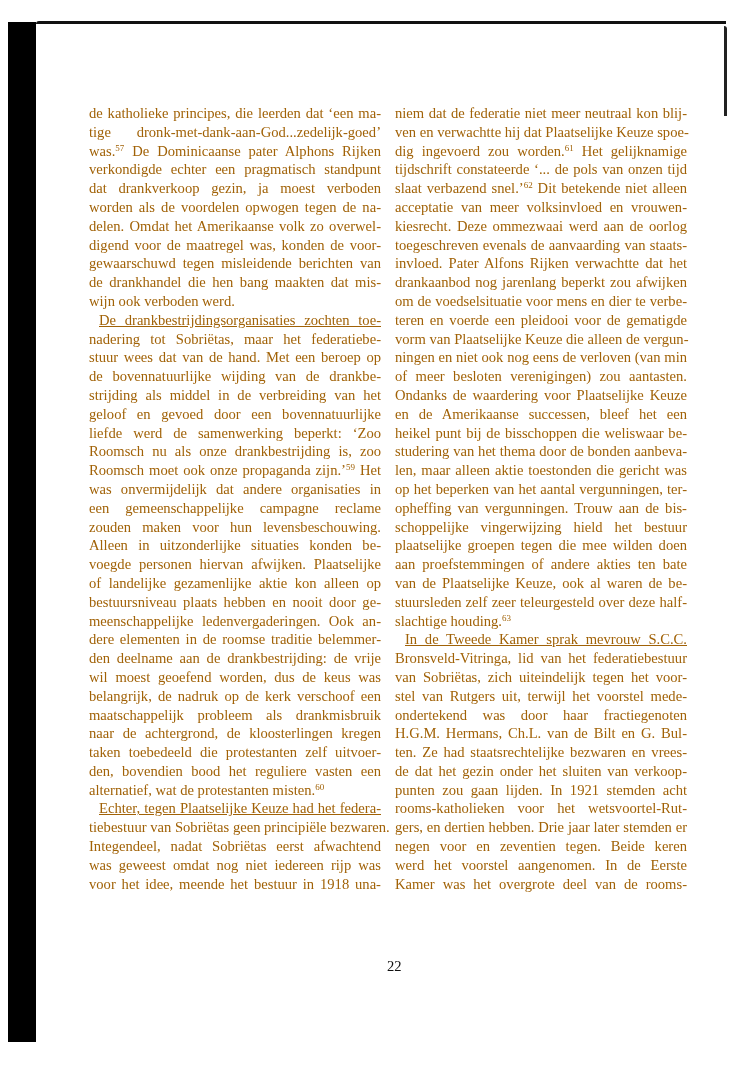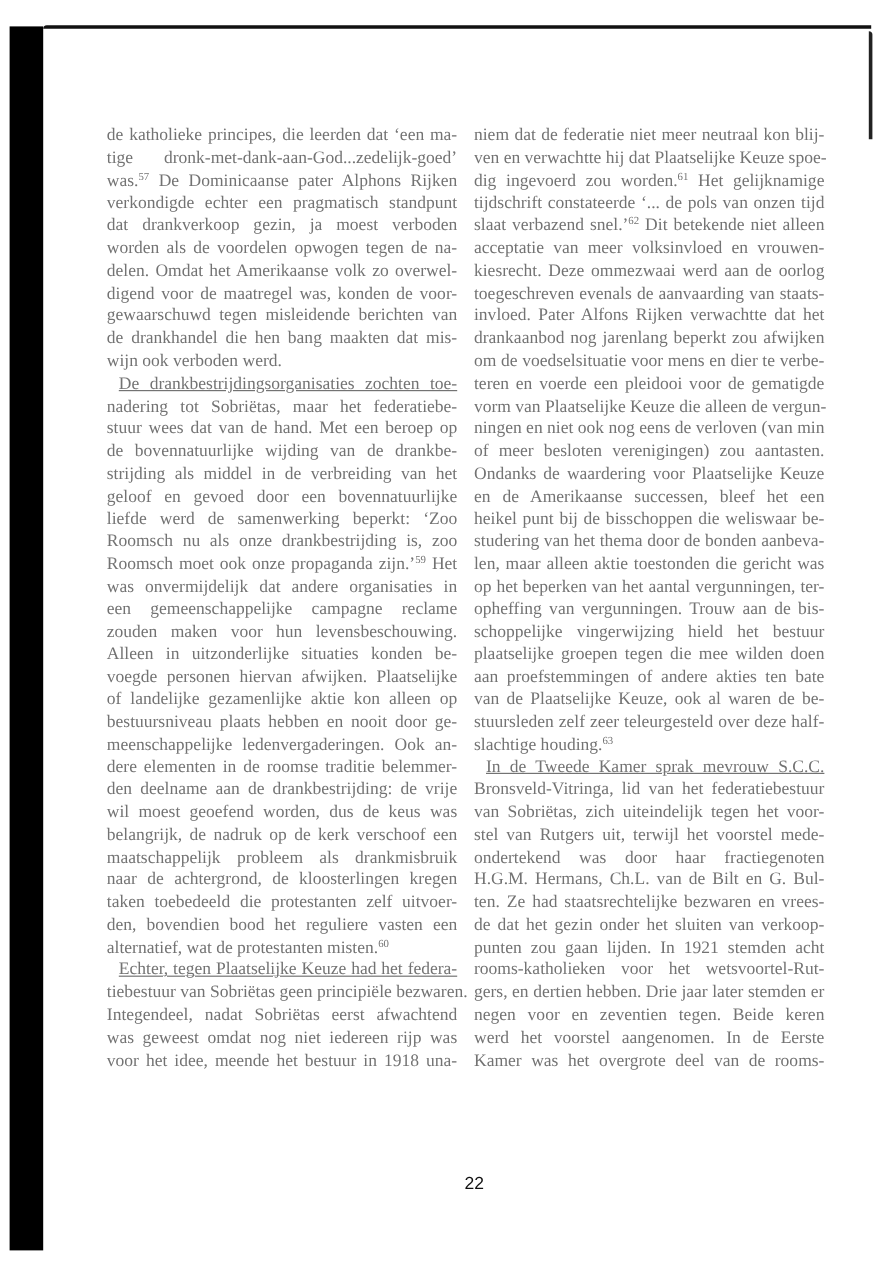--- a/index.html
+++ b/index.html
@@ -2,29 +2,29 @@
 <html><head>
 <meta charset="utf-8">
 <style>
   html, body { margin: 0; padding: 0; background: #ffffff; }
   body { width: 738px; height: 1068px; position: relative; overflow: hidden; }
   .scan-left-bar { position: absolute; left: 8px; top: 22px; width: 28px; height: 1020px; background: #000; }
   .scan-top-edge { position: absolute; left: 36px; top: 21px; width: 690px; height: 3px; background: #111; border-top-left-radius: 8px; }
   .scan-right-edge { position: absolute; left: 724px; top: 26px; width: 3px; height: 90px; background: #222; border-top-right-radius: 6px; }
   .col {
     position: absolute; top: 104px; width: 292px;
-    font-family: "Liberation Serif", serif; font-size: 14.6px; line-height: 18.8px; color: #737373;
+    font-family: "Liberation Serif", serif; font-size: 14.6px; line-height: 18.8px; color: #a16207;
   }
   .col-left { left: 89px; }
   .col-right { left: 395px; }
   .line { display: block; white-space: nowrap; text-align: justify; text-align-last: justify; height: 18.8px; overflow: visible; }
   .line.last { text-align-last: left; }
   .line.indent { padding-left: 10px; text-decoration: underline; }
   sup { font-size: 9px; line-height: 0; vertical-align: 5px; }
-  .page-number { position: absolute; left: 387px; top: 979px; font-family: Liberation Sans, sans-serif; font-size: 14.6px; color: #111; }
+  .page-number { position: absolute; left: 387px; top: 958px; font-family: Liberation Serif, serif; font-size: 14.6px; color: #111; }
 </style>
 </head>
 <body>
 
 <div class="scan-left-bar"></div>
 <div class="scan-top-edge"></div>
 <div class="scan-right-edge"></div>
 
 <div class="col col-left" id="col-left">
     <span class="line"><span>de katholieke principes, die leerden dat ‘een ma-</span></span>

